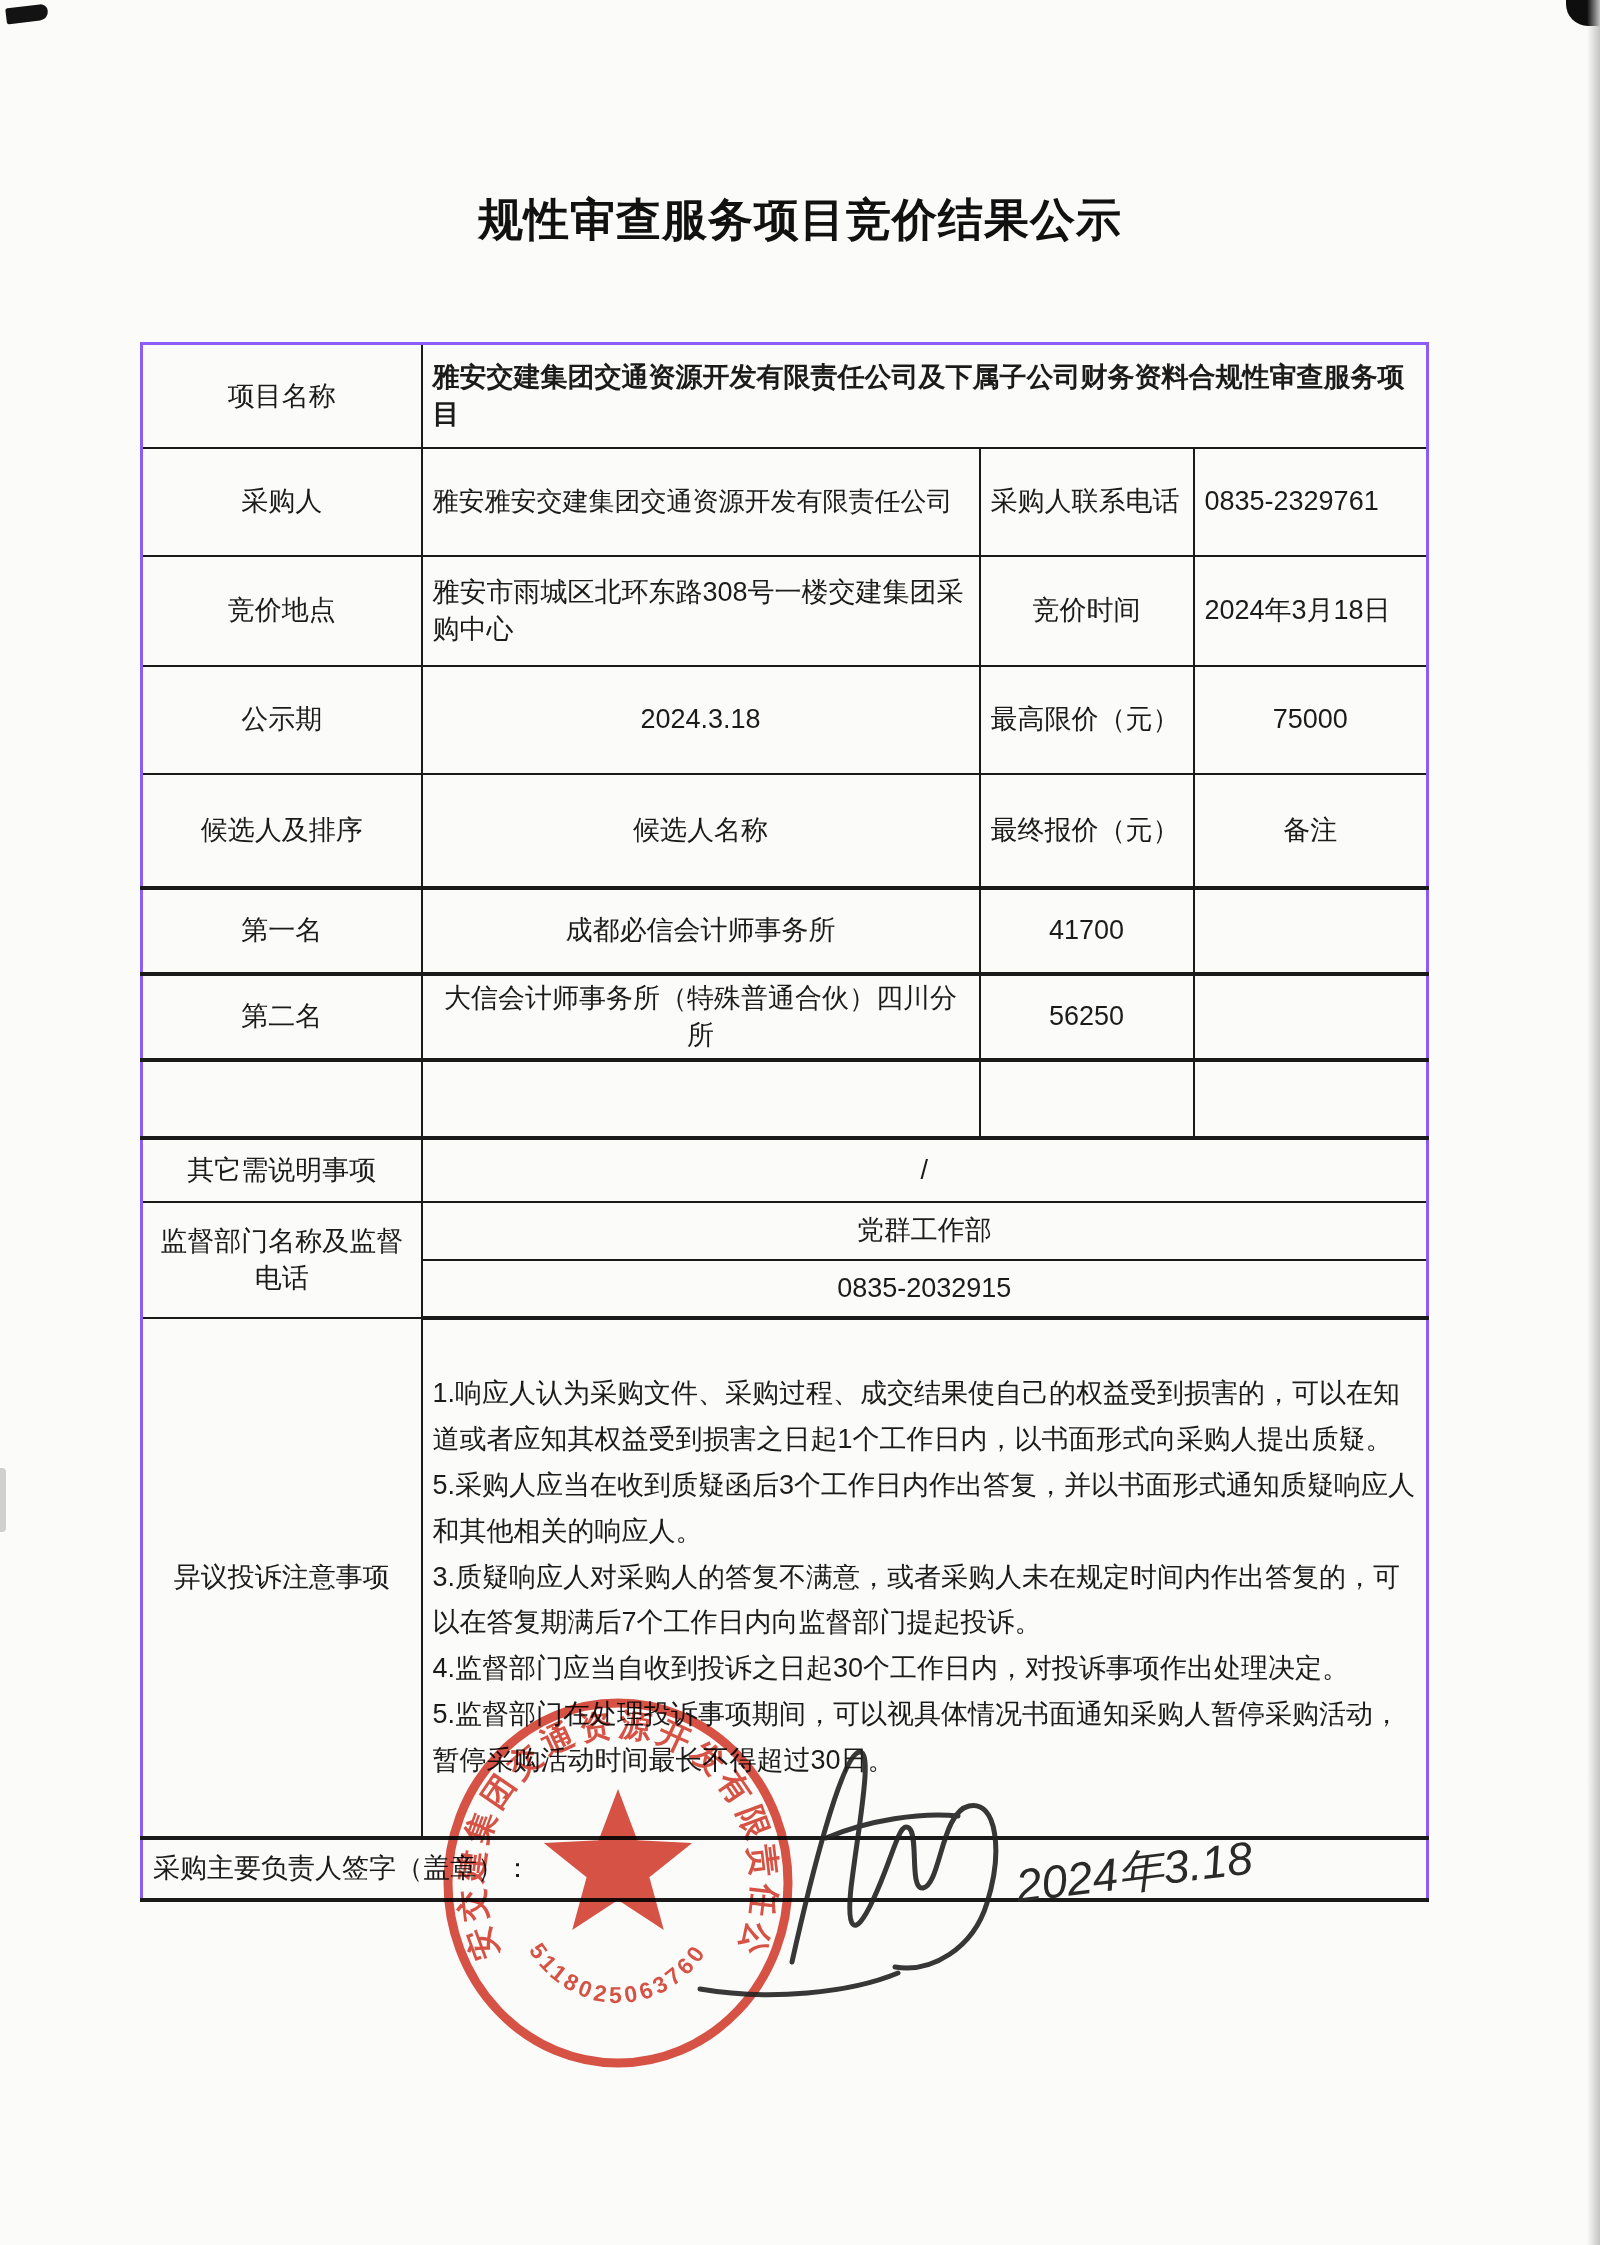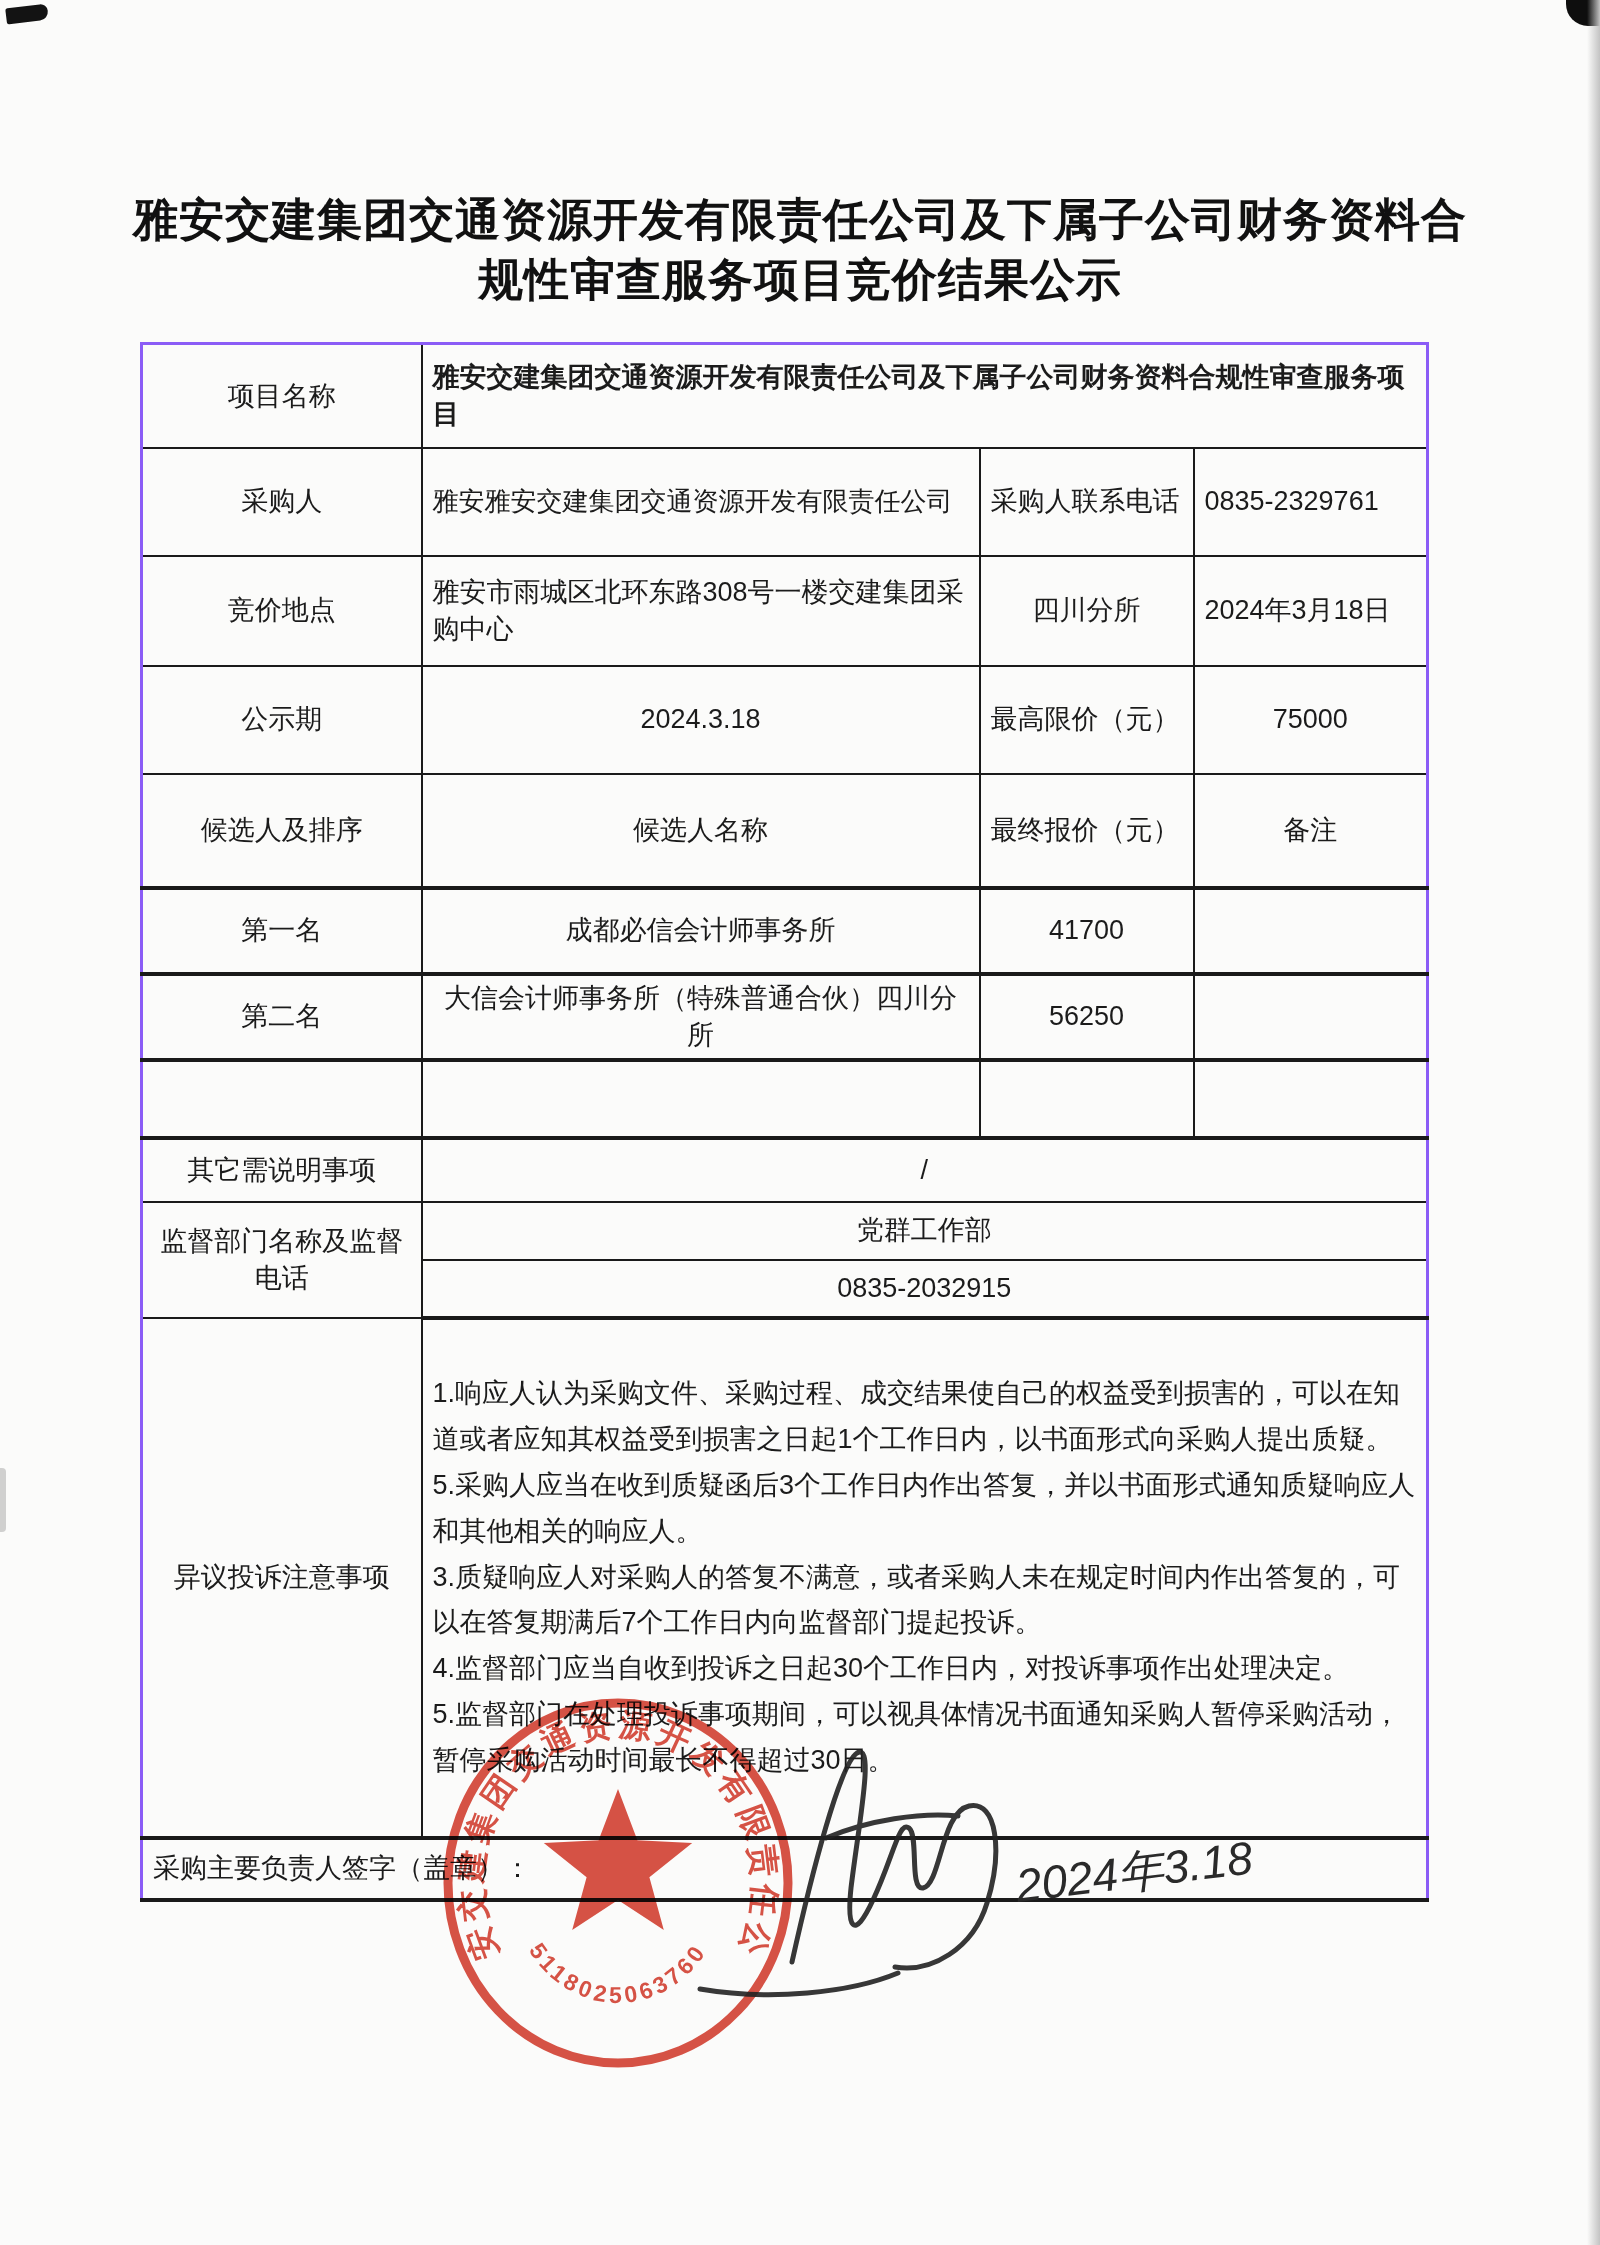--- a/index.html
+++ b/index.html
@@ -53,21 +53,20 @@
 </style>
 </head>
 <body>
 
 <div class="corner-mark-left"></div>
 <div class="corner-mark-right"></div>
 <div class="edge-strip"></div>
 <div class="left-smudge"></div>
 
 <div class="title">
-  <div>雅安交建集团交通资源开发有限责任公司及下属子公司财务资料合</div>
   <div>规性审查服务项目竞价结果公示</div>
 </div>
 
 <table class="doc">
   <colgroup>
       <col style="width:280px">
       <col style="width:558px">
       <col style="width:214px">
       <col style="width:234px">
     </colgroup>
@@ -81,21 +80,21 @@
   <tr style="height:108px">
     <td class="lbl">采购人</td>
     <td class="lft" style="font-size:26px">雅安雅安交建集团交通资源开发有限责任公司</td>
     <td class="lft">采购人联系电话</td>
     <td class="lft">0835-2329761</td>
   </tr>
 
   <tr style="height:110px">
     <td class="lbl">竞价地点</td>
     <td class="lft">雅安市雨城区北环东路308号一楼交建集团采购中心</td>
-    <td class="ctr">四川分所</td>
+    <td class="ctr">竞价时间</td>
     <td class="lft">2024年3月18日</td>
   </tr>
 
   <tr style="height:108px">
     <td class="lbl">公示期</td>
     <td class="ctr">2024.3.18</td>
     <td class="lft">最高限价（元）</td>
     <td class="ctr">75000</td>
   </tr>
 

